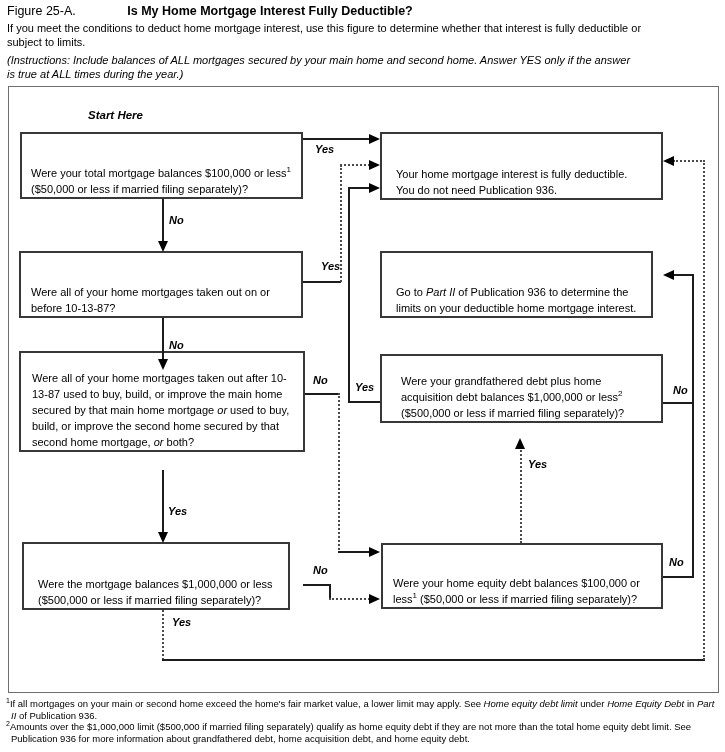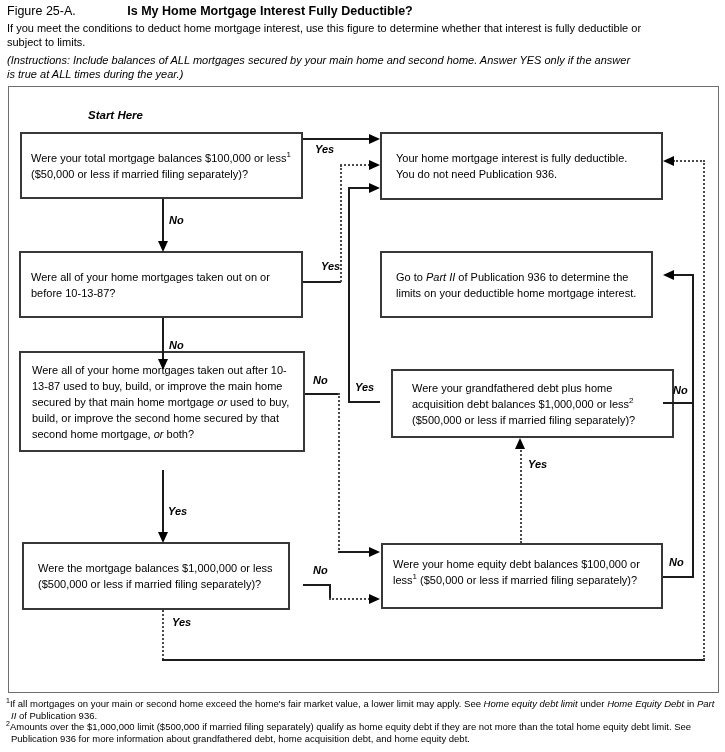--- a/index.html
+++ b/index.html
@@ -13,21 +13,21 @@
   .title-line { position:absolute; left:7px; top:4px; font-size:12.5px; }
   .fig-label { font-weight:normal; }
   .fig-title { font-weight:bold;margin-left:48px; }
   .subtitle { position:absolute; left:7px; top:21px; font-size:11px; line-height:14px; width:716px; }
   .instructions { position:absolute; left:7px; top:53px; font-size:11px; line-height:14px; width:660px; font-style:italic; }
   
   .outer-border { position:absolute; left:8px; top:86px; width:711px; height:607px; border:1px solid #6e6e6e; }
   .start-here { position:absolute; left:88px; top:109px; font-size:11.5px; font-weight:bold; font-style:italic; }
   .fbox {
     position:absolute; border:2px solid #383838; background:#fff;
-    display:flex; align-items:center;
+    display:flex; align-items:flex-end;
     font-size:11px; line-height:16px;
   }
   .fbox .txt { width:100%; }
   .fbox sup { font-size:8px; line-height:0; vertical-align:super; }
   .lbl { position:absolute; font-size:11px; font-weight:bold; font-style:italic; }
   
   .hl { position:absolute; height:0; border-top:2px solid #1c1c1c; }
   .vl { position:absolute; width:0; border-left:2px solid #1c1c1c; }
   .hl.dot { border-top:2px dotted #4a4a4a; }
   .vl.dot { border-left:2px dotted #4a4a4a; }
@@ -67,29 +67,29 @@
   </div>
 
   <div class="fbox" style="left:380px; top:251px; width:273px; height:67px; padding:0 8px 0 14px;">
     <div class="txt"><span>Go to </span><i>Part II</i><span> of Publication 936 to determine the limits on your deductible home mortgage interest.</span></div>
   </div>
 
   <div class="fbox" style="left:19px; top:351px; width:286px; height:101px; padding:0 6px 0 11px;">
     <div class="txt"><span>Were all of your home mortgages taken out after 10-13-87 used to buy, build, or improve the main home secured by that main home mortgage </span><i>or</i><span> used to buy, build, or improve the second home secured by that second home mortgage, </span><i>or</i><span> both?</span></div>
   </div>
 
-  <div class="fbox" style="left:380px; top:369px; width:283px; height:69px; padding:0 8px 0 19px;margin-left:11px;">
+  <div class="fbox" style="left:380px; top:354px; width:283px; height:69px; padding:0 8px 0 19px;">
     <div class="txt"><span>Were your grandfathered debt plus home acquisition debt balances $1,000,000 or less</span><sup>2</sup> <span>($500,000 or less if married filing separately)?</span></div>
   </div>
 
   <div class="fbox" style="left:22px; top:542px; width:268px; height:68px; padding:0 6px 0 14px;">
     <div class="txt"><span>Were the mortgage balances $1,000,000 or less ($500,000 or less if married filing separately)?</span></div>
   </div>
 
-  <div class="fbox" style="left:381px; top:543px; width:282px; height:66px; padding:0 5px 8px 10px;">
+  <div class="fbox" style="left:381px; top:543px; width:282px; height:66px; padding:0 5px 0 10px;">
     <div class="txt"><span>Were your home equity debt balances $100,000 or less</span><sup>1</sup> <span>($50,000 or less if married filing separately)?</span></div>
   </div>
 
   <div class="hl" style="left:303px; top:138px; width:67px;"></div>
   <div class="ar right" style="left:369px; top:134px;"></div>
 
   <div class="vl" style="left:162px; top:199px; height:43px;"></div>
   <div class="ar down" style="left:158px; top:241px;"></div>
 
   <div class="hl" style="left:303px; top:281px; width:38px;"></div>

